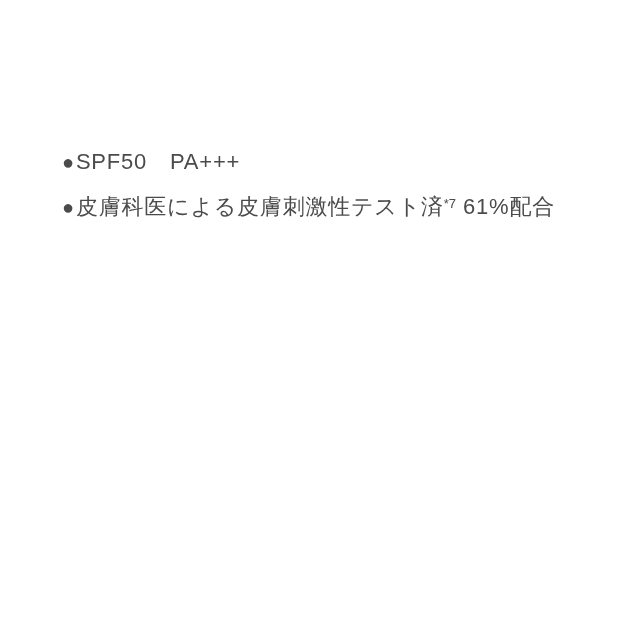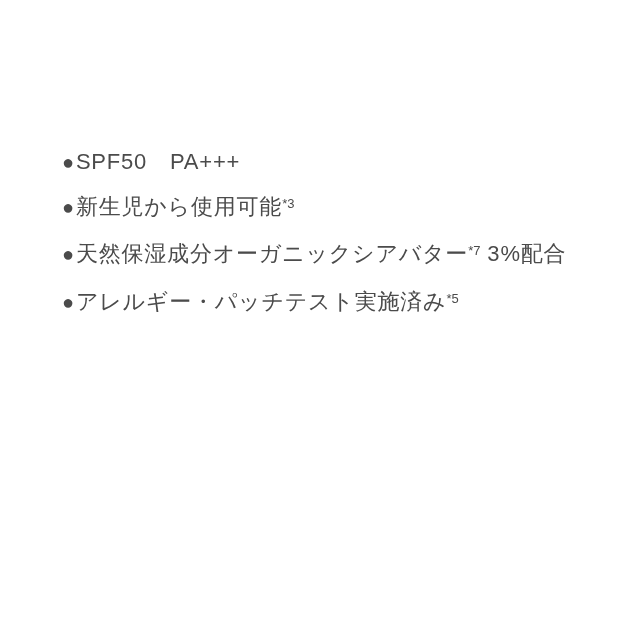--- a/index.html
+++ b/index.html
@@ -53,17 +53,15 @@
     top: -0.45em;
     color: #4b4b4b;
   }
 </style>
 </head>
 <body>
 
 <div class="canvas">
   <ul class="feature-list">
       <li><span class="bullet">●</span><span class="txt">SPF50　PA+++</span></li>
-      <li><span class="bullet">●</span><span class="txt">新生児から使用可能</span><span class="sup">*3</span></li>
-      <li><span class="bullet">●</span><span class="txt">天然保湿成分オーガニックシアバター</span><span class="sup">*7</span><span class="txt"> 3%配合</span></li>
-      <li><span class="bullet">●</span><span class="txt">アレルギー・パッチテスト実施済み</span><span class="sup">*5</span></li>
+      <li><span class="bullet">●</span><span class="txt">皮膚科医による皮膚刺激性テスト済</span><span class="sup">*7</span><span class="txt"> 61%配合</span></li>
     </ul>
 </div>
 
 </body></html>

